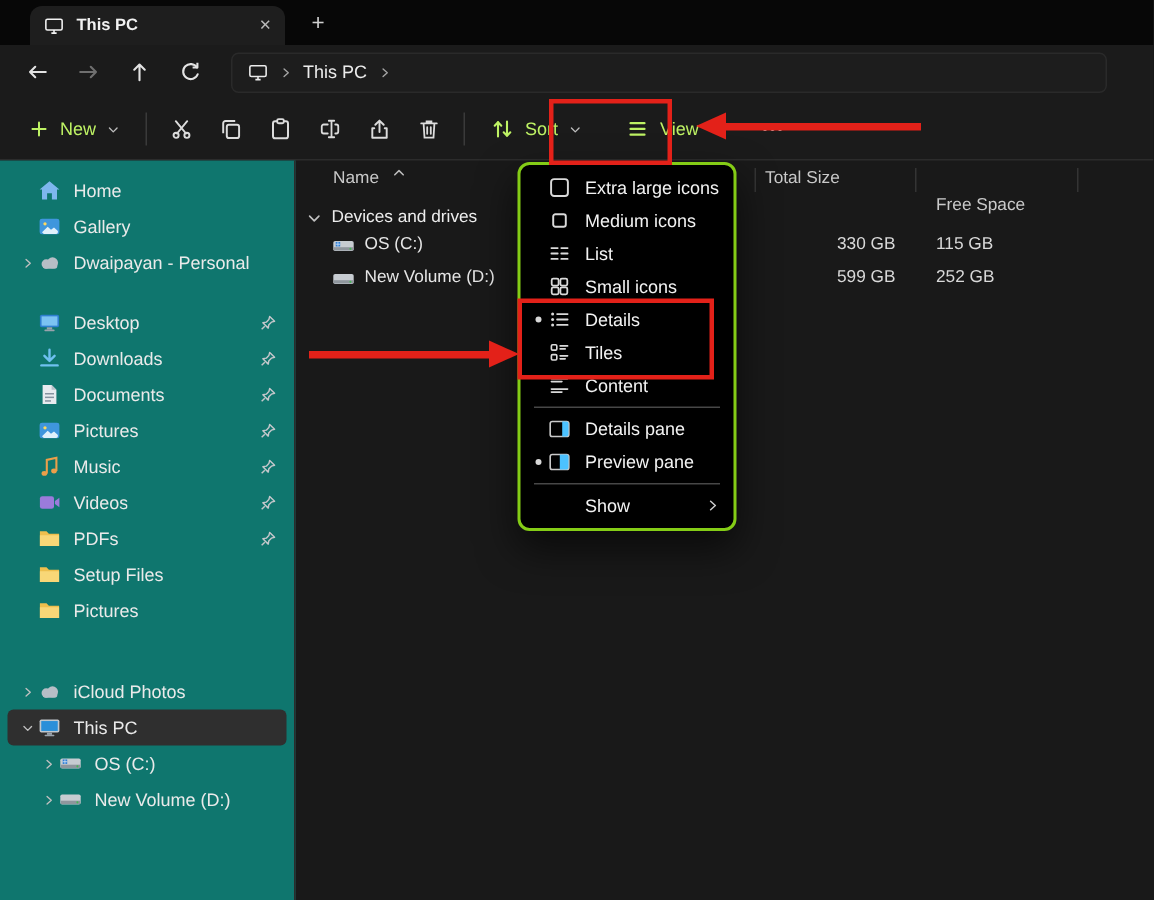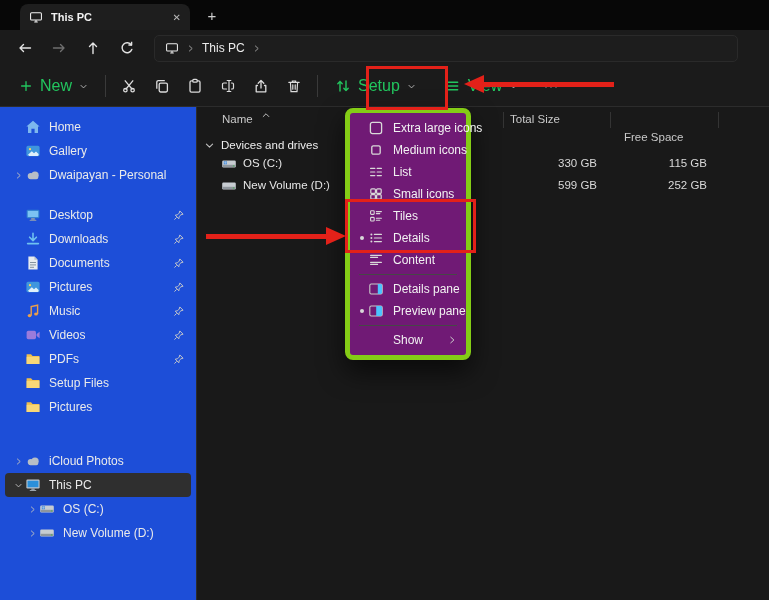--- a/index.html
+++ b/index.html
@@ -29,28 +29,28 @@
   .nav-btn.dim{color:#6f6f6f}
   .crumb-box{margin-left:8px;width:584px;height:27px;background:#1d1d1d;border:1px solid #2a2a2a;
              border-radius:5px;display:flex;align-items:center;gap:7px;padding:0 10px;
              box-sizing:border-box;font-size:12px;color:#ececec}
 
   
   .toolbar{position:absolute;left:0;top:66px;width:769px;height:41px;background:#1b1b1b;
            border-bottom:1px solid #2c2c2c;display:flex;align-items:center;padding:0 10px;
            box-sizing:border-box;gap:3px}
   .tb-btn{display:flex;align-items:center;gap:7px;padding:6px 9px;border-radius:5px;
-          font-size:16px;color:#22c55e}
+          font-size:12px;color:#bef264}
   .tb-ic{width:30px;height:30px;display:flex;align-items:center;justify-content:center;
          color:#dcdcdc;border-radius:5px}
   .tb-sep{width:1px;height:22px;background:#3a3a3a;margin:0 5px}
 
   
   .sidebar{position:absolute;left:0;top:107px;width:197px;height:493px;box-sizing:border-box;
-           border-right:1px solid #2c2c2c;padding-top:8px;background:#1d4ed8}
+           border-right:1px solid #2c2c2c;padding-top:8px;background:#0f766e}
   .sb-item{display:flex;align-items:center;height:24px;margin:0 5px;padding:0 6px;border-radius:4px;
            font-size:12px;color:#eaeaea}
   .sb-item .chev{width:14px;display:flex;align-items:center;justify-content:center;color:#c0c0c0;flex:none}
   .sb-item .lbl{margin-left:8px;white-space:nowrap;overflow:hidden}
   .sb-item .pin{margin-left:auto;width:13px;height:13px;flex:none}
   .sb-item.indent{padding-left:20px}
   .sb-item.sel{background:#2f2f2f}
   .sb-gap1{height:16px}.sb-gap2{height:30px}
 
   
@@ -62,25 +62,25 @@
   .h-fs{position:absolute;left:427px;top:24px}
   .h-sep{position:absolute;top:5px;width:1px;height:16px;background:#343434}
   .grp-row{position:absolute;left:0;top:27px;height:22px;display:flex;align-items:center;gap:6px;
            padding-left:7px;font-size:11.5px;color:#ededed}
   .grp-row .chev{width:11px;height:11px;color:#c0c0c0}
   .file-row{position:absolute;left:0;width:572px;height:22px;font-size:11.5px;color:#e6e6e6}
   .row1{top:46px}.row2{top:68px}
   .f-ic{position:absolute;left:24px;top:3px}
   .f-name{position:absolute;left:46px;top:4px}
   .f-ts{position:absolute;left:313px;top:4px;width:87px;text-align:right;color:#d9d9d9}
-  .f-fs{position:absolute;left:427px;top:4px;width:83px;text-align:right;color:#d9d9d9}
+  .f-fs{position:absolute;left:427px;top:4px;width:83px;text-align:left;color:#d9d9d9}
 
   
-  .menu{position:absolute;left:345px;top:108px;width:126px;background:#701a75;
-        border:5px solid #84cc16;border-radius:8px;padding:4px 0;box-sizing:border-box;
+  .menu{position:absolute;left:345px;top:108px;width:146px;background:#000000;
+        border:2px solid #84cc16;border-radius:8px;padding:4px 0;box-sizing:border-box;
         box-shadow:0 12px 26px rgba(0,0,0,.6);z-index:5}
   .m-item{display:flex;align-items:center;height:22px;padding:0 9px 0 6px;font-size:12px;color:#f2f2f2}
   .m-dot{width:12px;display:flex;align-items:center;justify-content:center;flex:none}
   .m-dot i{width:4px;height:4px;border-radius:50%;background:#d8d8d8}
   .m-ic{width:16px;height:16px;color:#d9d9d9;flex:none}
   .m-lbl{margin-left:9px;white-space:nowrap}
   .m-chev{margin-left:auto;width:10px;height:10px;color:#cdcdcd}
   .m-sep{height:1px;background:#474747;margin:3px 9px}
 
   
@@ -401,21 +401,21 @@
   <div class="tb-ic">
       <svg class="ic">
         <use href="#i-trash"></use>
       </svg>
     </div>
   <div class="tb-sep"></div>
   <div class="tb-btn">
     <svg class="ic">
         <use href="#i-sort"></use>
       </svg>
-    <span>Setup</span>
+    <span>Sort</span>
     <svg class="chev8">
         <use href="#i-chev-d"></use>
       </svg>
   </div>
   <div class="tb-btn" style="margin-left:8px">
     <svg class="ic">
         <use href="#i-view"></use>
       </svg>
     <span>View</span>
     <svg class="chev8">
@@ -646,34 +646,34 @@
     <span class="m-lbl">List</span>
   </div>
   <div class="m-item">
     <span class="m-dot"></span>
     <svg class="m-ic">
         <use href="#i-sq-s"></use>
       </svg>
     <span class="m-lbl">Small icons</span>
   </div>
   <div class="m-item">
-    <span class="m-dot"></span>
-    <svg class="m-ic">
-        <use href="#i-tiles"></use>
-      </svg>
-    <span class="m-lbl">Tiles</span>
-  </div>
-  <div class="m-item">
     <span class="m-dot">
         <i></i>
       </span>
     <svg class="m-ic">
         <use href="#i-details"></use>
       </svg>
     <span class="m-lbl">Details</span>
+  </div>
+  <div class="m-item">
+    <span class="m-dot"></span>
+    <svg class="m-ic">
+        <use href="#i-tiles"></use>
+      </svg>
+    <span class="m-lbl">Tiles</span>
   </div>
   <div class="m-item">
     <span class="m-dot"></span>
     <svg class="m-ic">
         <use href="#i-content"></use>
       </svg>
     <span class="m-lbl">Content</span>
   </div>
   <div class="m-sep"></div>
   <div class="m-item">

